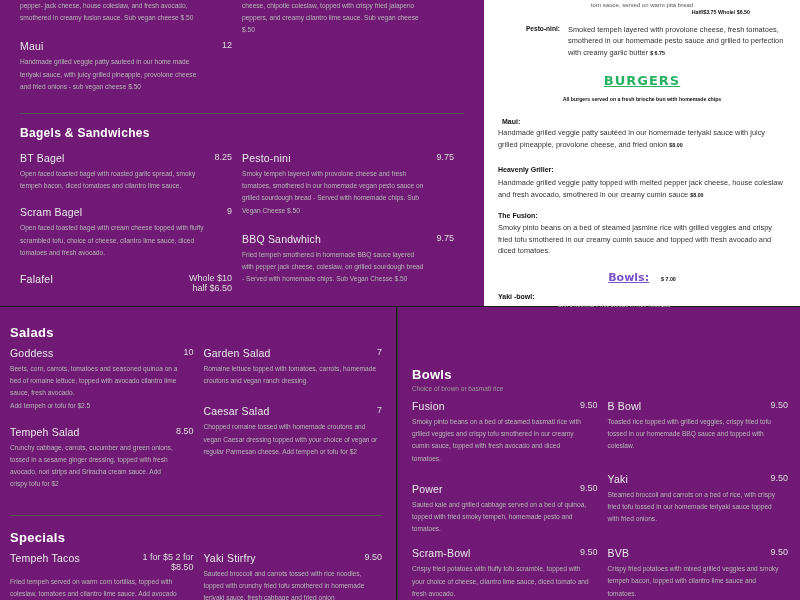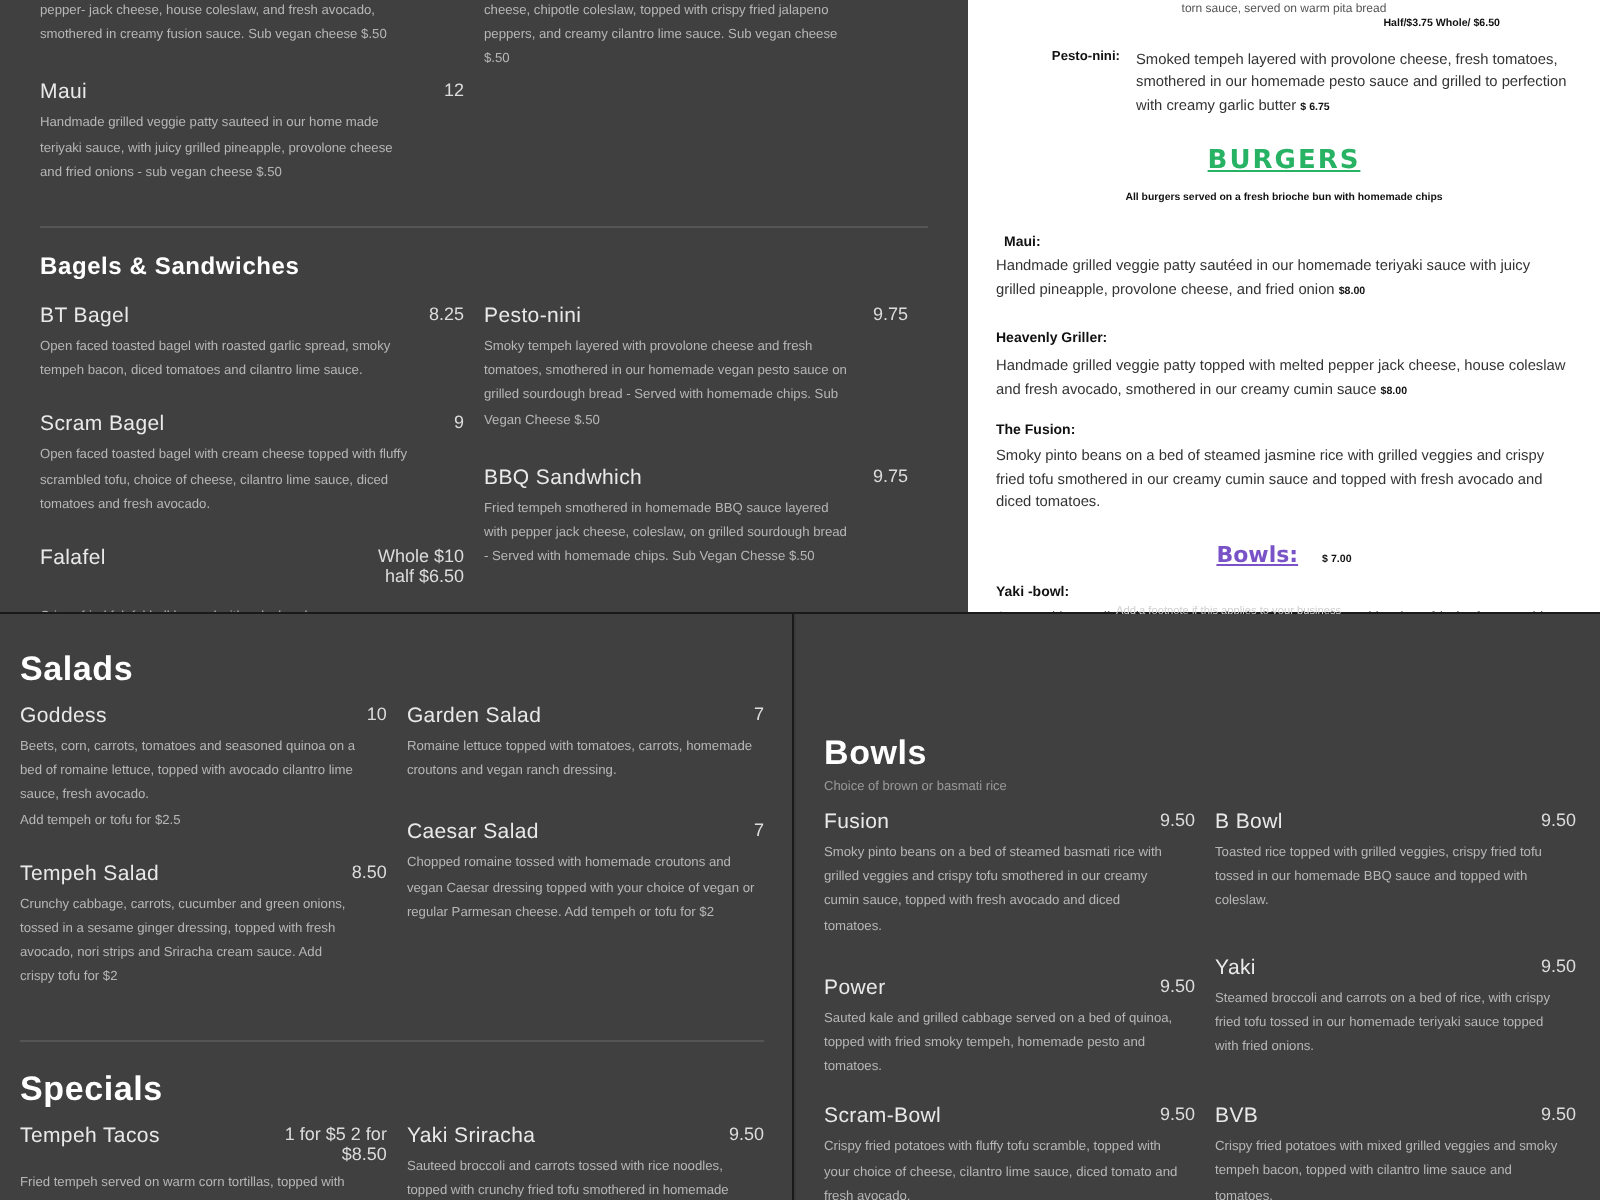--- a/index.html
+++ b/index.html
@@ -1,23 +1,23 @@
 <!DOCTYPE html>
 <html><head>
 <meta charset="utf-8">
 <style>
   * { margin:0; padding:0; box-sizing:border-box; }
   html,body { width:800px; height:600px; overflow:hidden; background:#1a1a1a;
     font-family:"Liberation Sans", sans-serif; }
   #root { position:relative; width:800px; height:600px; background:#1a1a1a; }
 
   
-  .dark-pane { position:absolute; background:#404040; color:#d8d8d8; overflow:hidden; }
-
-  .sec-head { font-size:17px; font-weight:bold; color:#fff; letter-spacing:.3px;
+  .dark-pane { position:absolute; background:#701a75; color:#d8d8d8; overflow:hidden; }
+
+  .sec-head { font-size:13px; font-weight:bold; color:#fff; letter-spacing:.3px;
               margin-bottom:7px; }
   .sec-sub  { font-size:6.5px; color:#9a9a9a; margin-top:-4px; margin-bottom:7px; }
   .hr { height:1px; background:#555; width:100%; }
 
   .item { margin-bottom:12px; }
   .item-top { display:flex; justify-content:space-between; align-items:flex-start; }
   .item-name { font-size:10.5px; color:#e9e9e9; font-weight:400; letter-spacing:.2px; }
   .item-price { font-size:9px; color:#dcdcdc; text-align:right; white-space:pre-line;
                 flex:0 0 auto; padding-left:8px; }
   .item-desc { font-size:6.6px; line-height:1.85; color:#b6b6b6; margin-top:4px;
@@ -222,21 +222,21 @@
             <div class="item-price" style="max-width:66px;">1 for $5 2 for
 $8.50</div>
           </div>
           <div class="item-desc" style="max-width:170px;"> Fried tempeh served on warm corn tortillas, topped with coleslaw, tomatoes and cilantro lime sauce. Add avocado for an additional charge.</div>
         </div>
 
       </div>
       <div class="col" style="width:48%;padding-right:0;">
         <div class="item">
           <div class="item-top">
-            <div class="item-name">Yaki Sriracha</div>
+            <div class="item-name">Yaki Stirfry</div>
             <div class="item-price">9.50</div>
           </div>
           <div class="item-desc" style="max-width:175px;"> Sauteed broccoli and carrots tossed with rice noodles, topped with crunchy fried tofu smothered in homemade teriyaki sauce, fresh cabbage and fried onion</div>
         </div>
       </div>
     </div>
   </div>
 
   <div class="dark-pane" style="left:397px;top:307px;width:403px;height:293px;padding:60px 12px 0 14px;border-left:1px solid #3a3a3a;">
 

